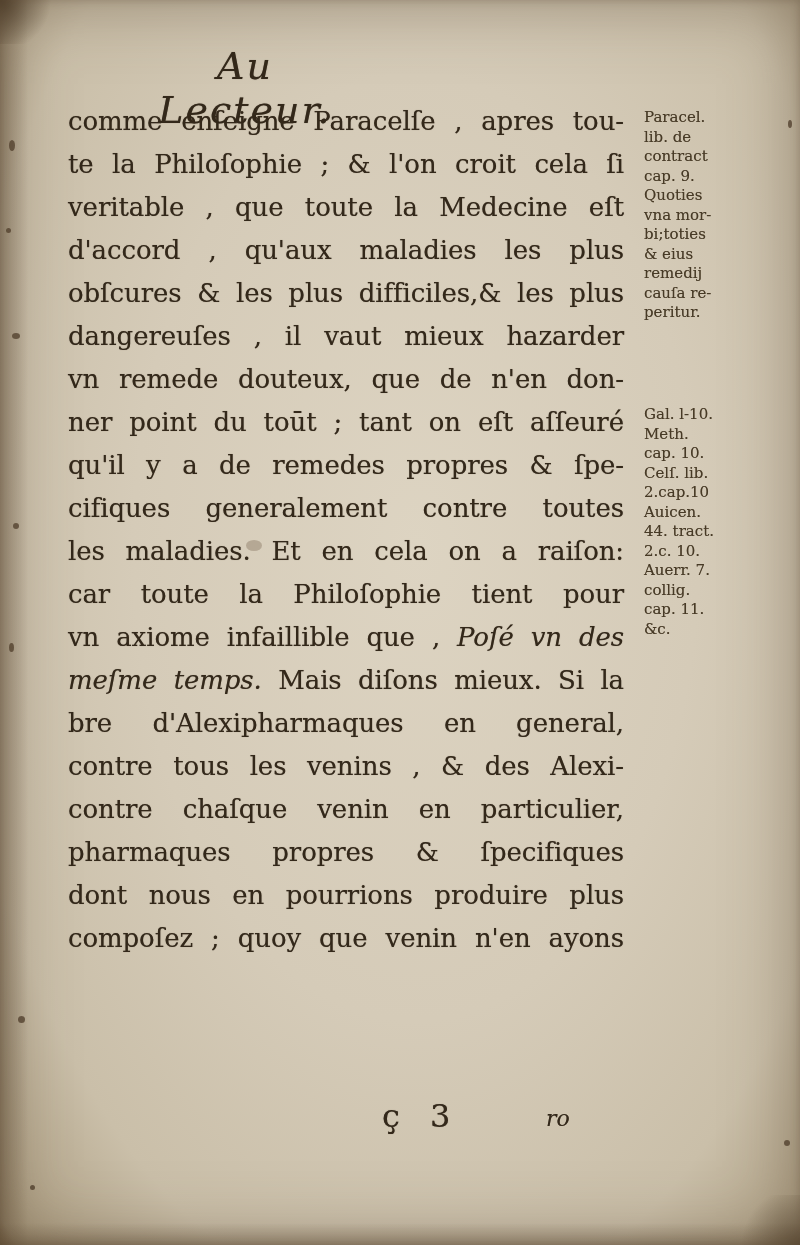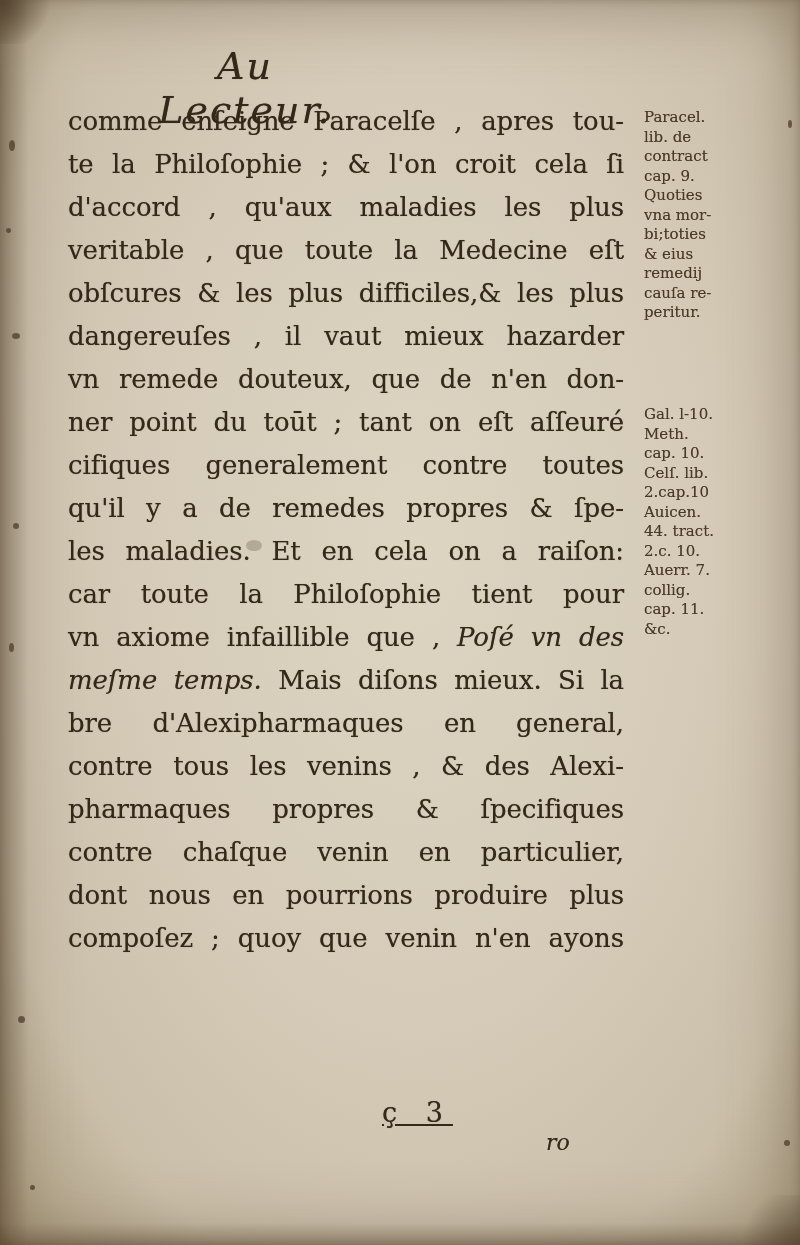--- a/index.html
+++ b/index.html
@@ -44,60 +44,58 @@
     position:absolute; left:644px; width:134px;
     font-size:15px; line-height:19.5px; color:#473a26;
     text-shadow:0 0 0.5px rgba(71,58,38,.5);
   }
   .note-1 { top:108px; }
   .note-2 { top:398px;margin-top:7px; }
   .note-line { white-space:nowrap; }
 
   .footer-sig {
     position:absolute; top:1097px; left:382px;
-    font-size:27px; letter-spacing:10px;
+    font-size:32px; letter-spacing:10px;
     text-shadow:0 0 0.7px rgba(47,37,24,.55);
-    text-decoration:underline;
   }
   .footer-catch {
     position:absolute; top:1106px; left:546px;
     font-size:22px; font-style:italic;
     text-shadow:0 0 0.6px rgba(47,37,24,.55);
-    margin-top:24px;
   }
 
   .speck { position:absolute; background:#4a3827; border-radius:50%; opacity:.75; pointer-events:none; }
   .blot  { position:absolute; background:rgba(90,70,48,.28); border-radius:50%; pointer-events:none; }
 </style>
 </head>
 <body>
 
 <div class="page">
 
   <div class="header">Au Lecteur.</div>
 
   <div class="text-block">
       <div class="text-line"><span class="">comme enſeigne Paracelſe , apres tou-</span></div>
       <div class="text-line"><span class="">te la Philoſophie ; &amp; l'on croit cela ſi</span></div>
+      <div class="text-line"><span class="">veritable , que toute la Medecine eſt</span></div>
       <div class="text-line"><span class="">d'accord , qu'aux maladies les plus</span></div>
-      <div class="text-line"><span class="">veritable , que toute la Medecine eſt</span></div>
       <div class="text-line"><span class="">obſcures &amp; les plus difficiles,&amp; les plus</span></div>
       <div class="text-line"><span class="">dangereuſes , il vaut mieux hazarder</span></div>
       <div class="text-line"><span class="">vn remede douteux, que de n'en don-</span></div>
       <div class="text-line"><span class="">ner point du toūt ; tant on eſt aſſeuré</span></div>
+      <div class="text-line"><span class="">qu'il y a de remedes propres &amp; ſpe-</span></div>
       <div class="text-line"><span class="">cifiques generalement contre toutes</span></div>
-      <div class="text-line"><span class="">qu'il y a de remedes propres &amp; ſpe-</span></div>
       <div class="text-line"><span class="">les maladies.  Et en cela on a raiſon:</span></div>
       <div class="text-line"><span class="">car toute la Philoſophie tient pour</span></div>
       <div class="text-line"><span class="">vn axiome infaillible que , </span><span class="italic">Poſé vn des</span></div>
       <div class="text-line"><span class="italic">meſme temps.</span><span class=""> Mais diſons mieux. Si la</span></div>
       <div class="text-line"><span class="">bre d'Alexipharmaques en general,</span></div>
       <div class="text-line"><span class="">contre tous les venins , &amp; des Alexi-</span></div>
+      <div class="text-line"><span class="">contre chaſque venin en particulier,</span></div>
       <div class="text-line"><span class="">pharmaques propres &amp; ſpecifiques</span></div>
-      <div class="text-line"><span class="">contre chaſque venin en particulier,</span></div>
       <div class="text-line"><span class="">dont nous en pourrions produire plus</span></div>
       <div class="text-line"><span class="">compoſez ; quoy que venin n'en ayons</span></div>
     </div>
 
   <div id="margin-notes">
       <div class="note-block note-1">
         <div class="note-line">Paracel.</div>
         <div class="note-line">lib. de</div>
         <div class="note-line">contract</div>
         <div class="note-line">cap. 9.</div>

